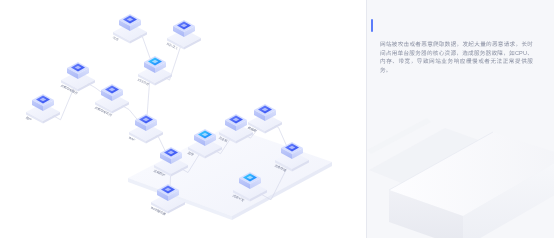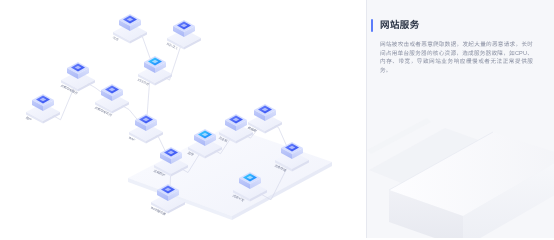--- a/index.html
+++ b/index.html
@@ -346,18 +346,17 @@
       <path d="M22,190 L126,132 L200,156 L96,216 Z" fill="url(#gBarTop)"></path>
       <path d="M22,190 L22,222 L96,248 L96,216 Z" fill="url(#gBarFront)"></path>
       <path d="M96,216 L96,248 L200,188 L200,156 Z" fill="url(#gBarSide)"></path>
       <path d="M22,190 L126,132" stroke="#e9ebf2" stroke-width=".8" fill="none"></path>
 
       <path d="M0,150 L60,118 L64,122 L4,154 Z" fill="#f2f3f7" opacity=".7"></path>
     </svg>
 
     <div id="right-content">
       <div id="accent-bar"></div>
-      <div id="panel-title">网站服务</div>
       <div id="panel-body">网站被攻击或者恶意爬取数据，发起大量的恶意请求，长时间占用单台服务器的核心资源，造成服务器故障，如CPU、内存、带宽，导致网站业务响应缓慢或者无法正常提供服务。</div>
     </div>
   </div>
 
 </div>
 
 </body></html>

